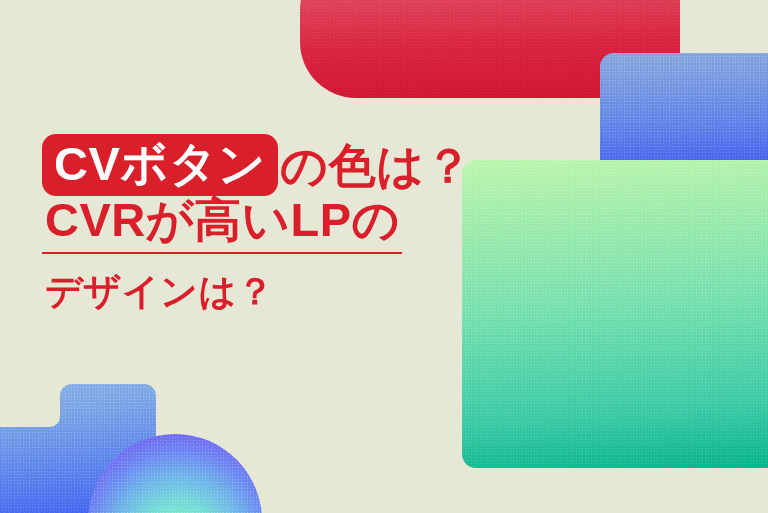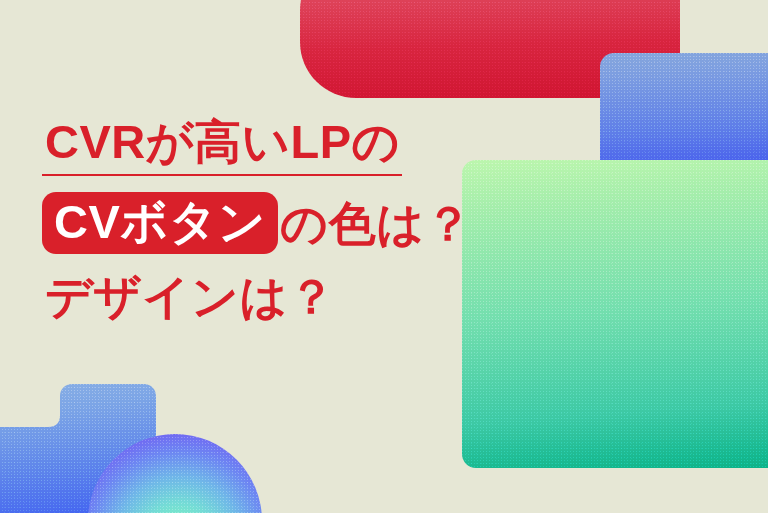--- a/index.html
+++ b/index.html
@@ -135,39 +135,39 @@
     background: #d9202a;
     color: #ffffff;
     border-radius: 14px;
     padding: 6px 12px 9px 12px;
     line-height: 1.0;
     margin-right: 2px;
   }
 
   #line-3 {
     margin-top: 19px;
-    font-size: 47px;
+    font-size: 37px;
     padding-left: 3px;
   }
 </style>
 </head>
 <body>
 
 <div id="canvas">
 
   <div class="shape" id="red-pill"></div>
   <div class="shape" id="blue-rect"></div>
   <div class="shape" id="green-rect"></div>
   <div class="shape" id="folder"></div>
   <div class="shape" id="circle"></div>
 
   <div id="headline">
-    <span class="line" id="line-1">CVRが高いLPの</span>
-
     <span class="line" id="line-2">
       <span class="hl">CVボタン</span>
         <span>の色は？</span>
     </span>
+
+    <span class="line" id="line-1">CVRが高いLPの</span>
 
     <span class="line" id="line-3">デザインは？</span>
   </div>
 
 </div>
 
 </body></html>

